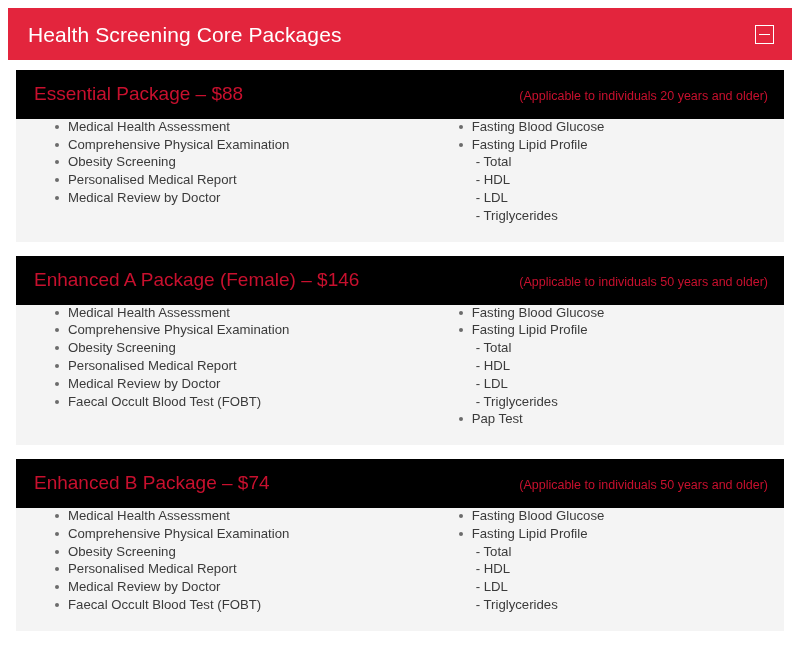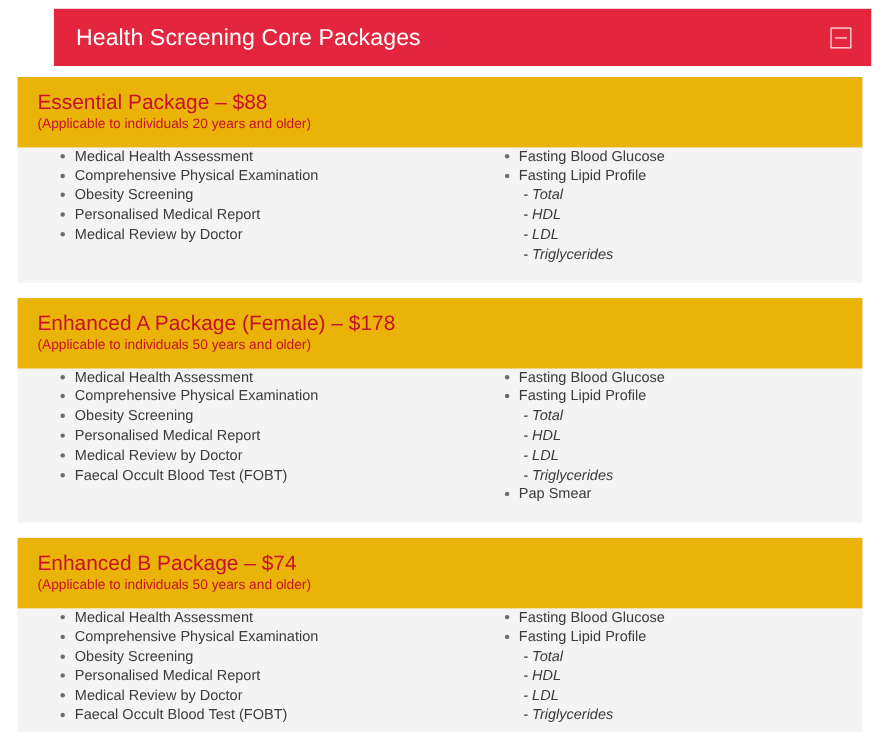--- a/index.html
+++ b/index.html
@@ -21,21 +21,20 @@
     background: #ffffff;
   }
   .acc-header {
     background: #e3253d;
     color: #ffffff;
     height: 52px;
     display: flex;
     align-items: center;
     justify-content: space-between;
     padding: 0 18px 0 20px;
-    margin-left: 41px;
   }
   .acc-title {
     font-size: 21px;
     font-weight: normal;
     letter-spacing: 0.1px;
     line-height: 1;
   }
   .acc-toggle {
     width: 19px;
     height: 19px;
@@ -57,26 +56,25 @@
   .acc-body {
     padding: 10px 0 0 0;
     background: #ffffff;
   }
   .pkg {
     background: #f4f4f4;
     margin: 0 8px 14px 8px;
     padding: 0 0 16px 0;
   }
   .pkg-head {
-    background: #eab308;
+    background: #000000;
     display: flex;
     align-items: baseline;
     justify-content: space-between;
     padding: 14px 16px 14px 18px;
-    flex-direction: column;
   }
   .pkg-name {
     color: #c8102e;
     font-size: 19px;
     line-height: 1.1;
     white-space: nowrap;
   }
   .pkg-note {
     color: #c8102e;
     font-size: 12.5px;
@@ -103,21 +101,20 @@
     position: absolute;
     left: -13px;
     top: 6px;
     width: 4px;
     height: 4px;
     border-radius: 50%;
     background: #6b6b6b;
   }
   ul.items li.sub {
     padding-left: 4px;
-    font-style: italic;
   }
   .cols-wrap {
     position: relative;
     display: flex;
     gap: 32px;
   }
   .col-left-inner { width: 390px; }
   .col-right-inner { width: 370px; }
   .col-right-inner ul.items { padding-left: 46px; }
 </style>
@@ -158,21 +155,21 @@
               <li class="sub">- HDL</li>
               <li class="sub">- LDL</li>
               <li class="sub">- Triglycerides</li>
             </ul>
           </div>
         </div>
       </div>
 
       <div class="pkg">
         <div class="pkg-head">
-          <div class="pkg-name">Enhanced A Package (Female) – $178</div>
+          <div class="pkg-name">Enhanced A Package (Female) – $146</div>
           <div class="pkg-note">(Applicable to individuals 50 years and older)</div>
         </div>
         <div class="cols-wrap">
           <div class="col-left-inner">
             <ul class="items">
               <li class="bullet">Medical Health Assessment</li>
               <li class="bullet">Comprehensive Physical Examination</li>
               <li class="bullet">Obesity Screening</li>
               <li class="bullet">Personalised Medical Report</li>
               <li class="bullet">Medical Review by Doctor</li>
@@ -180,21 +177,21 @@
             </ul>
           </div>
           <div class="col-right-inner">
             <ul class="items">
               <li class="bullet">Fasting Blood Glucose</li>
               <li class="bullet">Fasting Lipid Profile</li>
               <li class="sub">- Total</li>
               <li class="sub">- HDL</li>
               <li class="sub">- LDL</li>
               <li class="sub">- Triglycerides</li>
-              <li class="bullet">Pap Smear</li>
+              <li class="bullet">Pap Test</li>
             </ul>
           </div>
         </div>
       </div>
 
       <div class="pkg">
         <div class="pkg-head">
           <div class="pkg-name">Enhanced B Package – $74</div>
           <div class="pkg-note">(Applicable to individuals 50 years and older)</div>
         </div>

